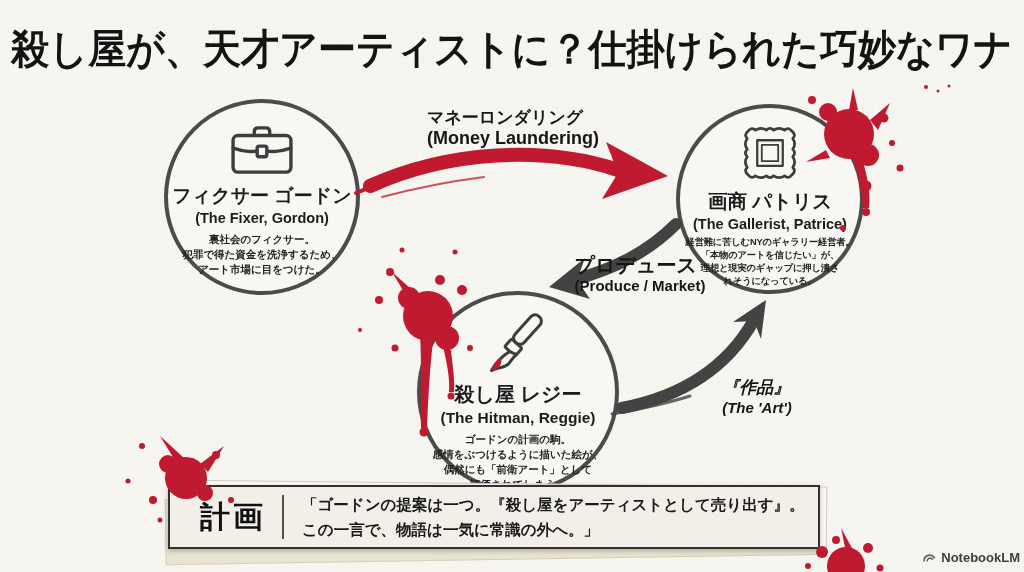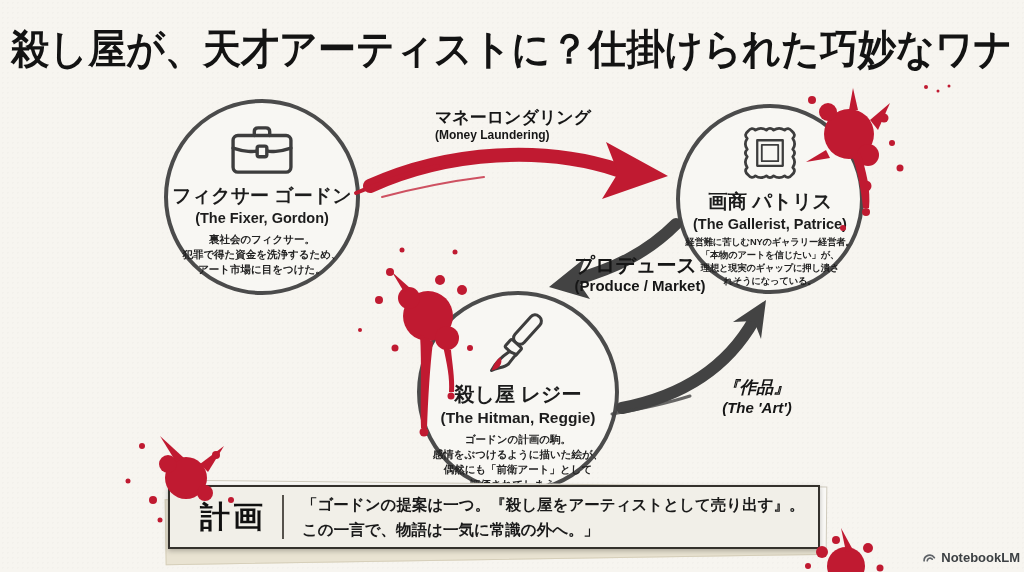--- a/index.html
+++ b/index.html
@@ -41,21 +41,21 @@
   #node-reggie .nm{font-size:20px;margin-top:2px;}
   #node-reggie .nm-en{font-size:15.5px;margin-top:1px;}
   #node-reggie .desc{font-size:10.5px;line-height:1.42;margin-top:5px;}
   .node .ico{flex:0 0 auto;}
   
   .flabel{position:absolute;z-index:6;color:#161616;}
   .flabel .l1{font-weight:bold;white-space:nowrap;display:block;}
   .flabel .l2{font-weight:bold;white-space:nowrap;display:block;}
   #label-money{left:513px;top:106px;transform:translateX(-50%);}
   #label-money .l1{font-size:17px;}
-  #label-money .l2{font-size:12px;margin-top:-1px;}
+  #label-money .l2{font-size:18px;margin-top:-1px;}
   #label-produce{left:640px;top:252px;transform:translateX(-50%);}
   #label-produce .l1{font-size:20px;}
   #label-produce .l2{font-size:15px;margin-top:-2px;}
   #label-art{left:757px;top:376px;transform:translateX(-50%);font-style:italic;}
   #label-art .l1{font-size:17px;}
   #label-art .l2{font-size:15px;margin-top:0px;}
   
   .overlay{position:absolute;left:0;top:0;z-index:5;pointer-events:none;}
   
   .plan-stack{position:absolute;left:168px;top:485px;width:652px;height:64px;z-index:2;}

